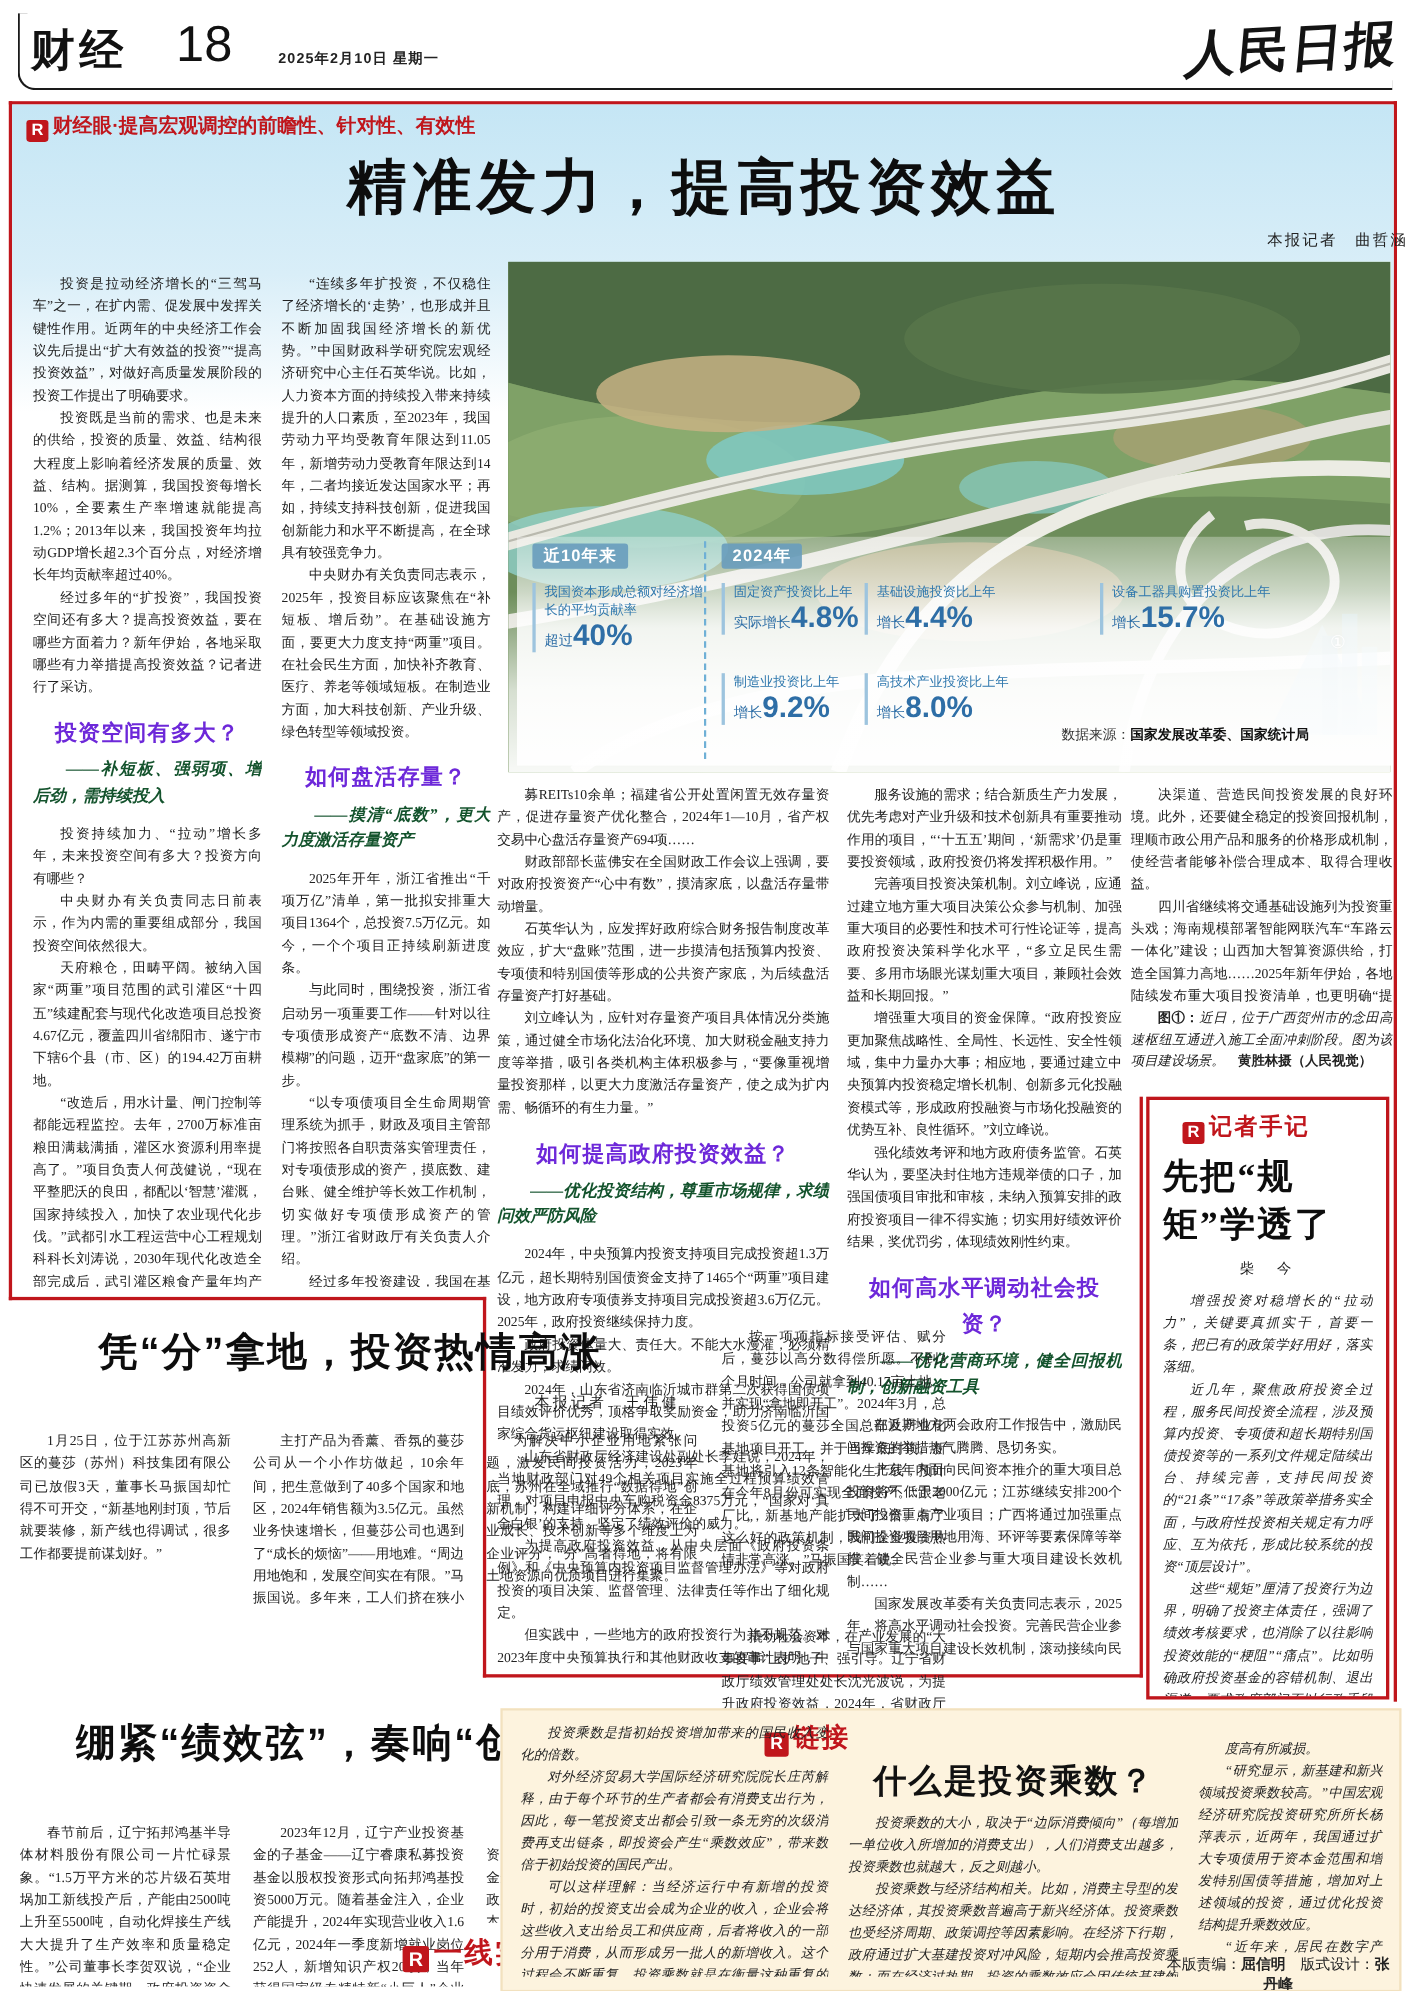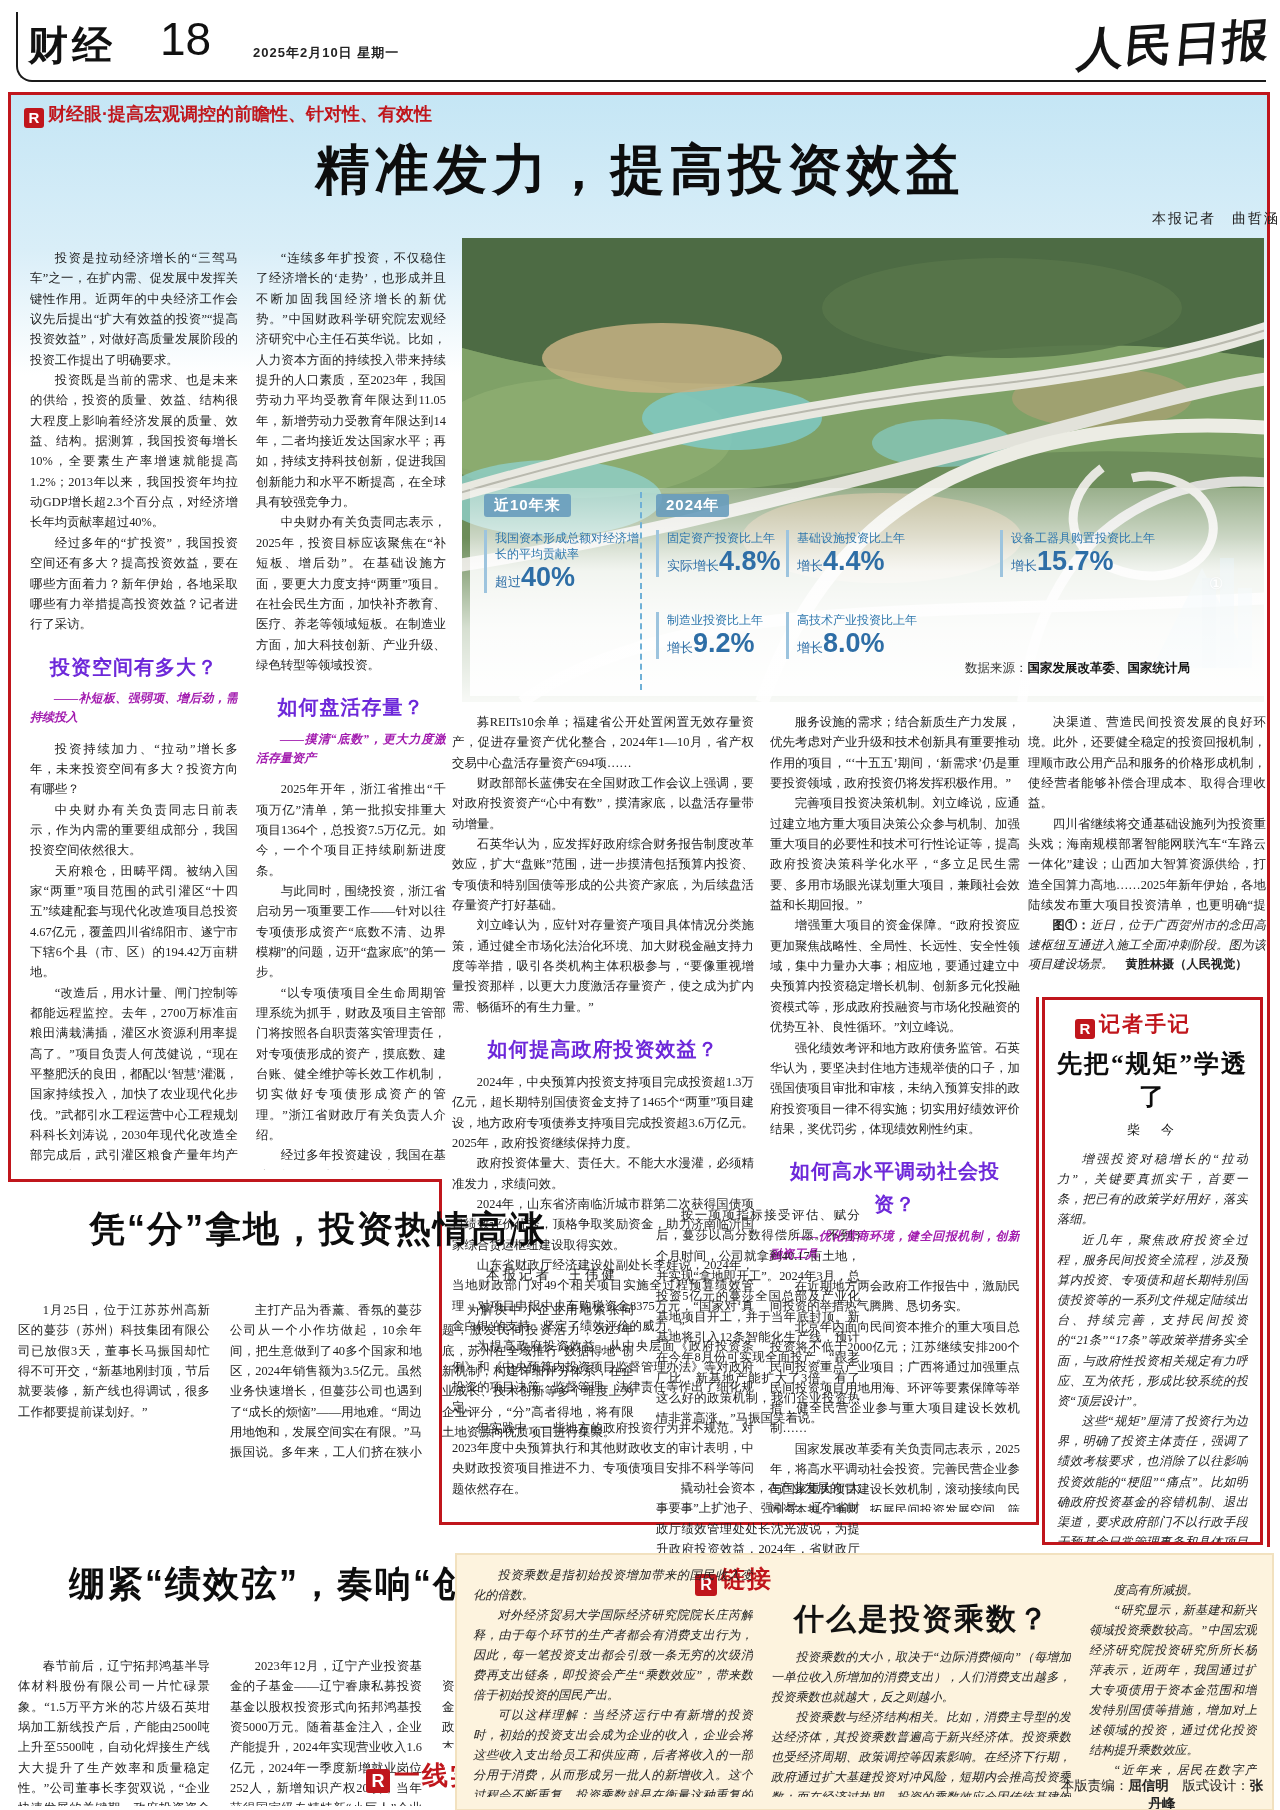--- a/index.html
+++ b/index.html
@@ -21,38 +21,38 @@
         text-align:center;line-height:20px;border-radius:3px;font-size:15px;font-family:"Liberation Sans",sans-serif;
         margin-right:4px;vertical-align:-3px;}
   .eyebrow{font-family:"Liberation Sans",sans-serif;font-weight:bold;font-size:18px;color:#c0161c;}
   .main-title{font-family:"Liberation Sans",sans-serif;font-weight:900;font-size:54px;letter-spacing:5px;color:#0d0d0d;text-align:center;}
   .byline{font-size:14px;text-align:right;color:#222;letter-spacing:2px;}
   
   .col{position:absolute;font-size:12.4px;line-height:1.64;text-align:justify;overflow:hidden;color:#222;}
   .col p{margin:0;text-indent:2em;}
   .sec-h{font-family:Liberation Serif, serif;font-weight:bold;font-size:20px;color:#6d28d9;
          text-align:center;margin:16px 0 6px;text-indent:0;letter-spacing:1px;}
-  .sec-sub{font-style:italic;font-weight:bold;font-size:12px;line-height:1.55;margin:0 0 12px;text-indent:2em;color:#a21caf;}
+  .sec-sub{font-style:italic;font-weight:bold;font-size:15px;line-height:1.55;margin:0 0 12px;text-indent:2em;color:#14532d;}
   .caption{font-style:italic;font-size:12.2px;line-height:1.6;text-align:justify;}
   .caption b{font-style:normal;}
   
   .photo{background:linear-gradient(135deg,#5a7a4e 0%,#6f8f5c 22%,#86a468 40%,#9db377 58%,#b7c48e 78%,#cfd6a8 100%);overflow:hidden;}
   .fig-mark{color:#fff;font-size:16px;text-shadow:0 0 3px rgba(0,0,0,.55);font-family:"Liberation Sans",sans-serif;}
   
   .info-label{display:inline-block;background:rgba(104,156,189,.9);color:#fff;font-family:"Liberation Sans",sans-serif;
               font-weight:bold;font-size:15px;padding:2px 10px;border-radius:3px;letter-spacing:1px;}
   .stat{border-left:3px solid #9dc4de;padding-left:8px;}
   .stat-label{font-family:"Liberation Sans",sans-serif;font-size:12px;color:#2e77ad;line-height:1.35;}
   .stat-num{font-family:"Liberation Sans",sans-serif;color:#2e6ea6;font-size:13px;}
   .stat-num .big{font-size:27px;font-weight:bold;letter-spacing:0;}
   .src{font-size:12.5px;color:#333;}
   .src b{color:#111;}
   .dash-div{border-left:2px dashed #6fb0d6;}
   
-  .notes-title{font-weight:bold;font-size:25px;text-align:center;letter-spacing:2px;color:#0d0d0d;}
+  .notes-title{font-weight:bold;font-size:32px;letter-spacing:2px;color:#0d0d0d;}
   .notes-author{text-align:center;font-size:13px;letter-spacing:4px;}
   .rlabel{font-family:"Liberation Sans",sans-serif;font-weight:bold;font-size:21px;color:#c0161c;letter-spacing:2px;}
   .fangsong p{font-style:italic;}
   
   .sub-headline{font-family:"Liberation Sans",sans-serif;font-weight:900;font-size:36px;letter-spacing:2px;
                 color:#0d0d0d;text-align:center;}
   .sub-byline{text-align:right;font-size:13.5px;letter-spacing:3px;margin-top:10px;}
   
   .linkbox{background:#fdf3de;border:2px solid #f2e1bf;}
   .link-title{font-family:"Liberation Sans",sans-serif;font-weight:900;font-size:30px;letter-spacing:2px;color:#111;}
@@ -190,20 +190,21 @@
   </div>
 
   <div class="col" style="left:452px;top:712px;width:302px;height:800px;">
     <div>
         <p>募REITs10余单；福建省公开处置闲置无效存量资产，促进存量资产优化整合，2024年1—10月，省产权交易中心盘活存量资产694项……</p>
         <p>财政部部长蓝佛安在全国财政工作会议上强调，要对政府投资资产“心中有数”，摸清家底，以盘活存量带动增量。</p>
         <p>石英华认为，应发挥好政府综合财务报告制度改革效应，扩大“盘账”范围，进一步摸清包括预算内投资、专项债和特别国债等形成的公共资产家底，为后续盘活存量资产打好基础。</p>
         <p>刘立峰认为，应针对存量资产项目具体情况分类施策，通过健全市场化法治化环境、加大财税金融支持力度等举措，吸引各类机构主体积极参与，“要像重视增量投资那样，以更大力度激活存量资产，使之成为扩内需、畅循环的有生力量。”</p>
       </div>
     <div class="sec-h">如何提高政府投资效益？</div>
+    <div class="sec-sub">——优化投资结构，尊重市场规律，求绩问效严防风险</div>
     <div>
         <p>2024年，中央预算内投资支持项目完成投资超1.3万亿元，超长期特别国债资金支持了1465个“两重”项目建设，地方政府专项债券支持项目完成投资超3.6万亿元。2025年，政府投资继续保持力度。</p>
         <p>政府投资体量大、责任大。不能大水漫灌，必须精准发力，求绩问效。</p>
         <p>2024年，山东省济南临沂城市群第二次获得国债项目绩效评价优秀，顶格争取奖励资金，助力济南临沂国家综合货运枢纽建设取得实效。</p>
         <p>山东省财政厅经济建设处副处长李娃说，2024年，当地财政部门对49个相关项目实施全过程预算绩效管理，对项目申报中央车购税资金8375万元，“国家对‘真金白银’的支持，坚定了绩效评价的威力。”</p>
         <p>为提高政府投资效益，从中央层面《政府投资条例》和《中央预算内投资项目监督管理办法》等对政府投资的项目决策、监督管理、法律责任等作出了细化规定。</p>
         <p>但实践中，一些地方的政府投资行为并不规范。对2023年度中央预算执行和其他财政收支的审计表明，中央财政投资项目推进不力、专项债项目安排不科学等问题依然存在。</p>
       </div>
   </div>
 

